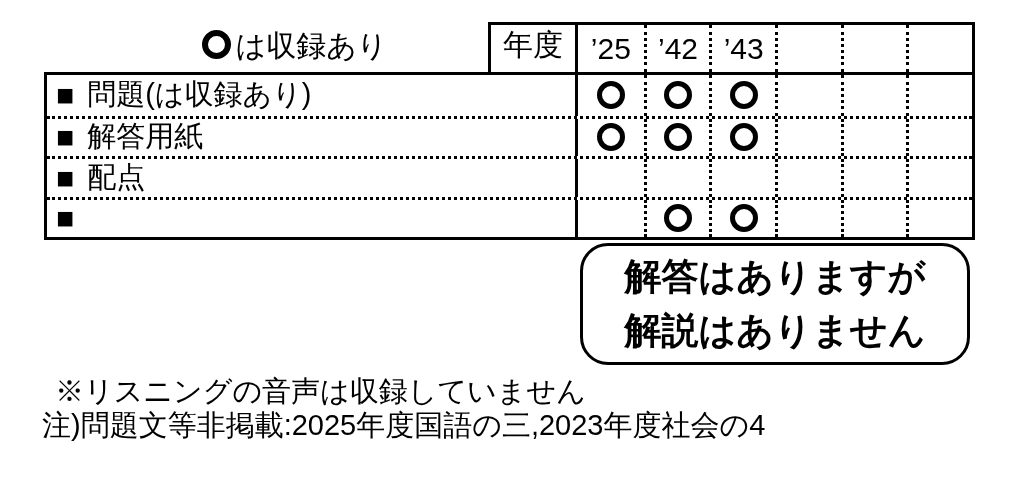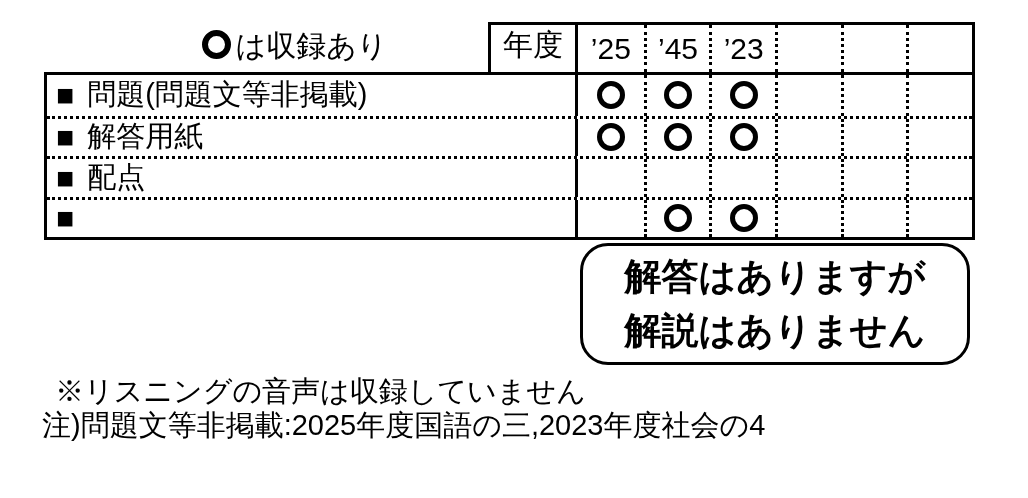--- a/index.html
+++ b/index.html
@@ -150,33 +150,33 @@
   <div class="caption">
     <span class="legend-ring"></span><span>は収録あり</span>
   </div>
 
   <div class="corner-box">
     <span>年度</span>
   </div>
 
   <div class="year-head">
     <div class="ycell">’25</div>
-    <div class="ycell">’45</div>
-    <div class="ycell">’23</div>
+    <div class="ycell">’42</div>
+    <div class="ycell">’43</div>
     <div class="ycell"></div>
     <div class="ycell"></div>
     <div class="ycell"></div>
   </div>
 
   <div class="table-main">
 
     <div class="trow">
       <div class="cell-label">
         <span class="bullet">■</span>
-        <span>問題(問題文等非掲載)</span>
+        <span>問題(は収録あり)</span>
       </div>
       <div class="marks">
         <div class="cell-mark">
             <span class="ring"></span>
           </div>
         <div class="cell-mark">
             <span class="ring"></span>
           </div>
         <div class="cell-mark">
             <span class="ring"></span>

